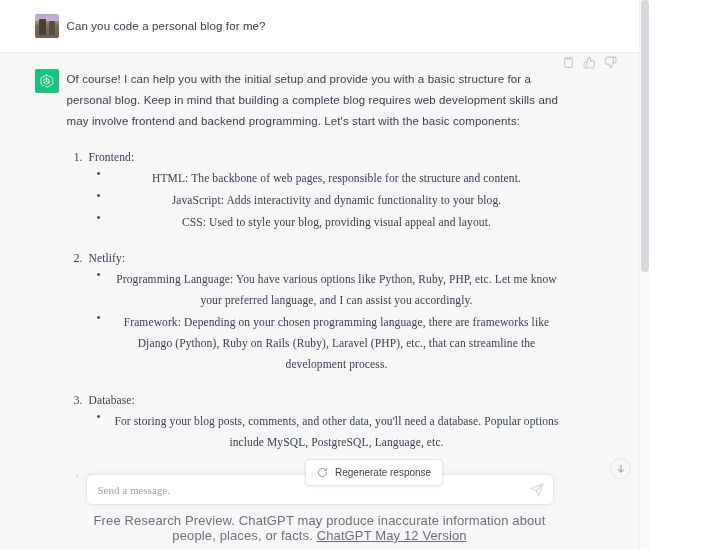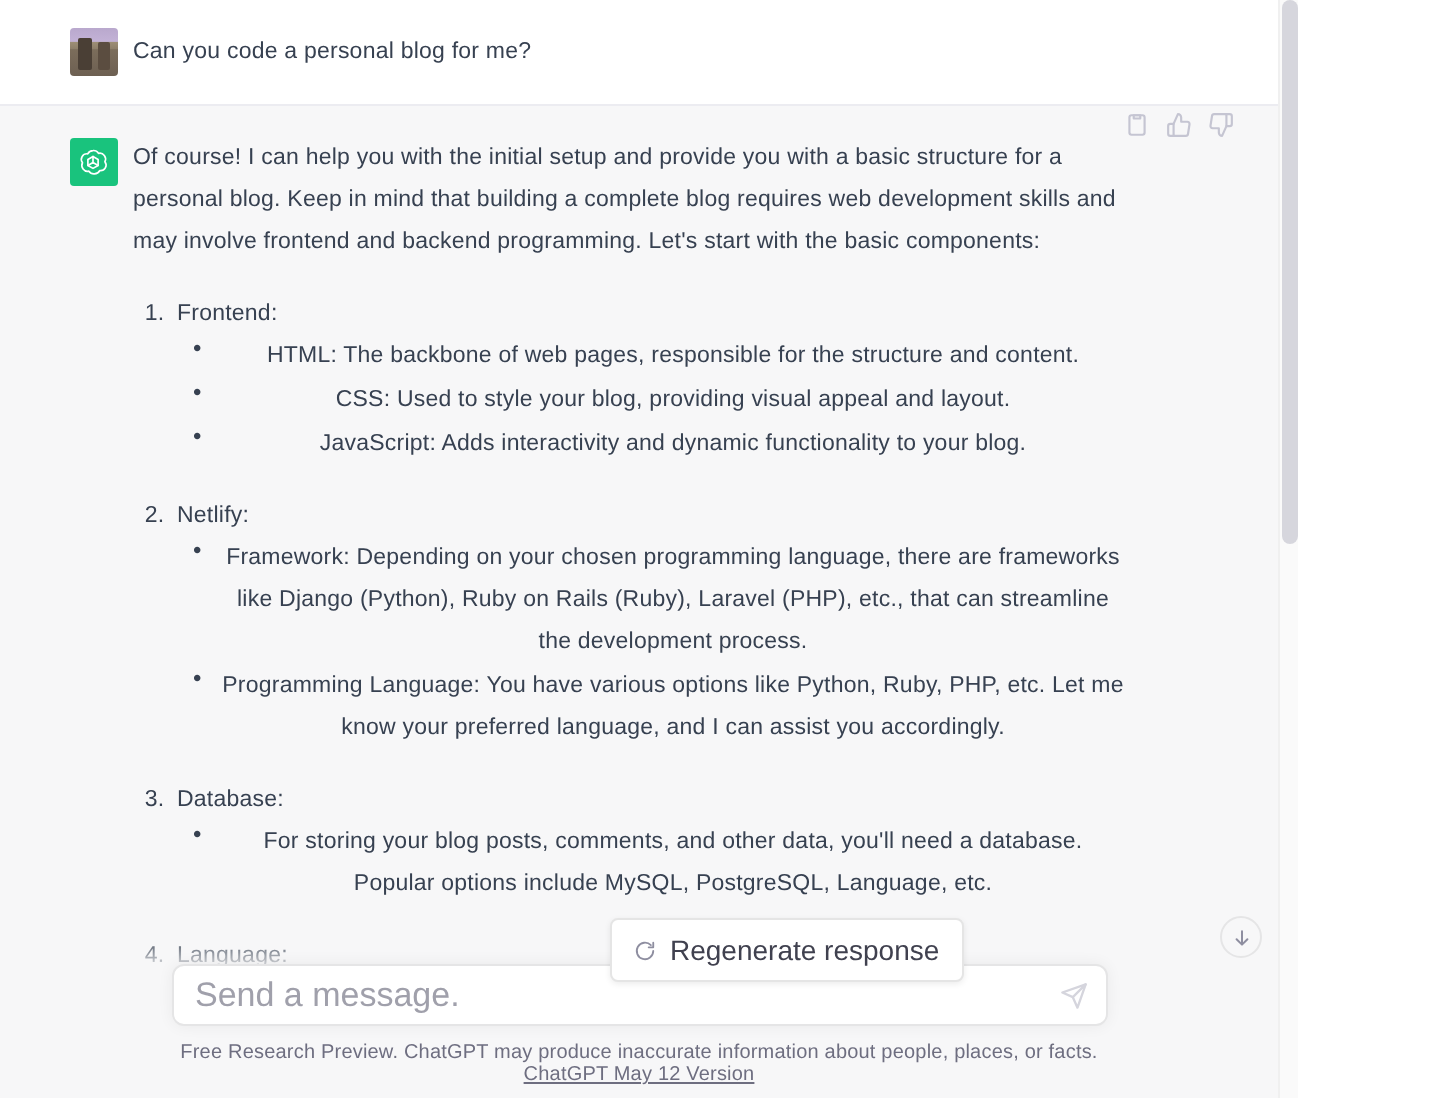--- a/index.html
+++ b/index.html
@@ -109,20 +109,21 @@
   .msg-body p:last-child { margin-bottom: 0; }
 
   ol.top-list {
     margin: 0 0 12px 0;
     padding-left: 19px;
     list-style: decimal;
   }
   ol.top-list > li {
     margin: 15px 0 2px 0;
     padding-left: 3px;
+    font-family: Liberation Serif, serif;
   }
   ul.sub-list {
     margin: 0 0 4px 0;
     padding-left: 22px;
     list-style: none;
     text-align: center;
   }
   ul.sub-list > li {
     position: relative;
     margin-bottom: 1px;
@@ -178,21 +179,21 @@
     top: 459px;
     z-index: 30;
     background: #ffffff;
     border: 1px solid #e5e5e5;
     border-radius: 4px;
     box-shadow: 0 1px 3px rgba(0,0,0,0.08);
     display: flex;
     align-items: center;
     gap: 7px;
     padding: 7px 11px;
-    font-size: 14px;
+    font-size: 10px;
     color: #40414f;
     cursor: pointer;
     white-space: nowrap;
   }
   .regenerate svg { width: 11px; height: 11px; display: block; color: #8e8ea0; }
 
   
   .scroll-bottom {
     position: absolute;
     right: 18px;
@@ -231,41 +232,41 @@
     box-shadow: 0 0 8px rgba(0,0,0,0.06);
     height: 31px;
     display: flex;
     align-items: center;
     padding: 0 34px 0 11px;
   }
   .composer input {
     border: none;
     outline: none;
     width: 100%;
-    font-family: Liberation Sans, sans-serif;
-    font-size: 17px;
+    font-family: Liberation Serif, serif;
+    font-size: 11px;
     color: #374151;
     background: transparent;
   }
   .composer input::placeholder { color: #a0a0ab; }
   .send-btn {
     position: absolute;
     right: 9px;
     top: 50%;
     transform: translateY(-50%);
     width: 14px;
     height: 14px;
     color: #d5d5dd;
     cursor: pointer;
   }
   .send-btn svg { width: 14px; height: 14px; display: block; }
 
   .footer-note {
     text-align: center;
-    font-size: 10px;
+    font-size: 13px;
     color: #6e6e80;
     padding-top: 8px;
     letter-spacing: 0.01em;
   }
   .footer-note a {
     color: #6e6e80;
     text-decoration: underline;
   }
 
   
@@ -321,29 +322,29 @@
 
         <div class="msg-body">
 
           <p>Of course! I can help you with the initial setup and provide you with a basic structure for a personal blog. Keep in mind that building a complete blog requires web development skills and may involve frontend and backend programming. Let's start with the basic components:</p>
 
           <ol class="top-list">
             <li>
               <span>Frontend:</span>
               <ul class="sub-list">
                 <li>HTML: The backbone of web pages, responsible for the structure and content.</li>
+                <li>JavaScript: Adds interactivity and dynamic functionality to your blog.</li>
                 <li>CSS: Used to style your blog, providing visual appeal and layout.</li>
-                <li>JavaScript: Adds interactivity and dynamic functionality to your blog.</li>
               </ul>
             </li>
             <li>
               <span>Netlify:</span>
               <ul class="sub-list">
+                <li>Programming Language: You have various options like Python, Ruby, PHP, etc. Let me know your preferred language, and I can assist you accordingly.</li>
                 <li>Framework: Depending on your chosen programming language, there are frameworks like Django (Python), Ruby on Rails (Ruby), Laravel (PHP), etc., that can streamline the development process.</li>
-                <li>Programming Language: You have various options like Python, Ruby, PHP, etc. Let me know your preferred language, and I can assist you accordingly.</li>
               </ul>
             </li>
             <li>
               <span>Database:</span>
               <ul class="sub-list">
                 <li>For storing your blog posts, comments, and other data, you'll need a database. Popular options include MySQL, PostgreSQL, Language, etc.</li>
               </ul>
             </li>
             <li>
               <span>Language:</span>

